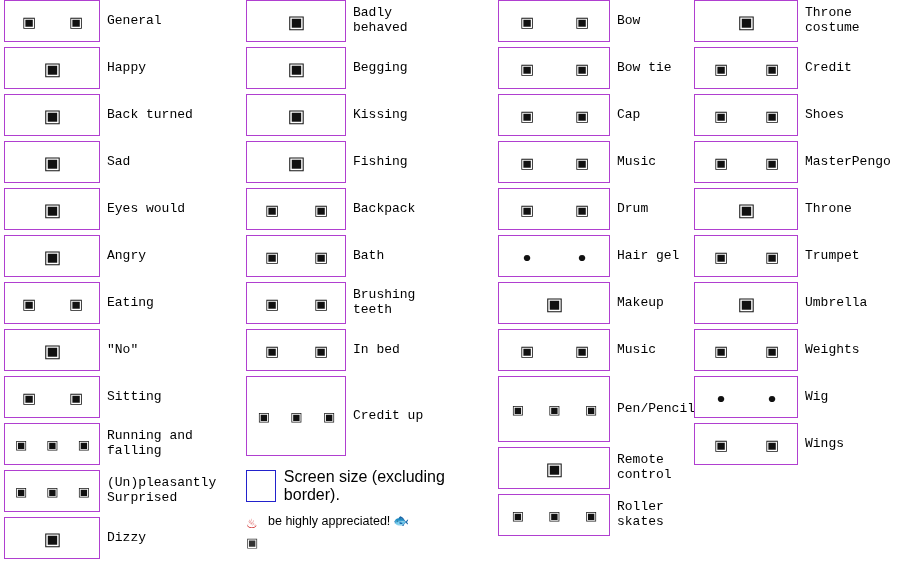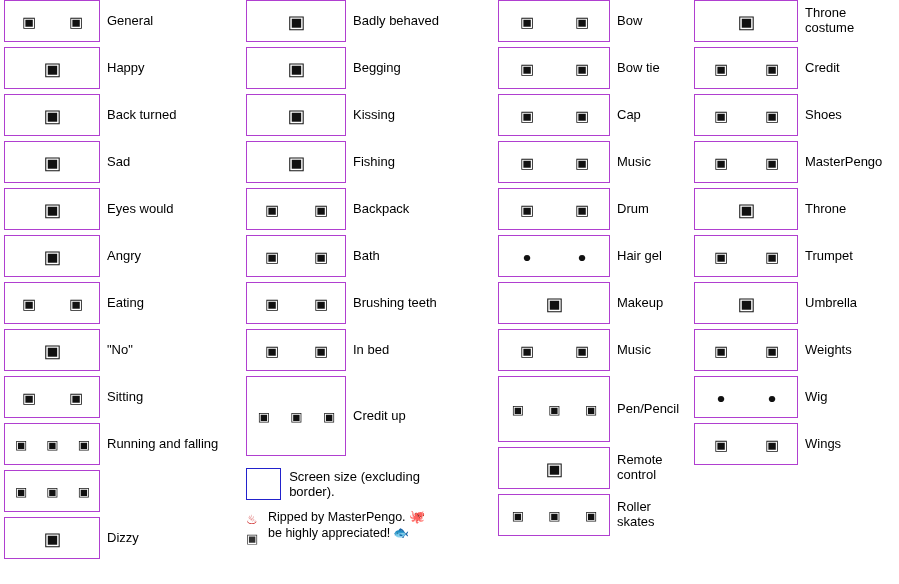--- a/index.html
+++ b/index.html
@@ -29,20 +29,21 @@
     align-items:center;
     justify-content:space-around;
     flex:none;
   }
   .label{
     padding-left:7px;
     line-height:1.15;
     color:#000;
     font-size:13px;
     white-space:pre-line;
+    font-family:Liberation Mono, monospace;
   }
 
   
   .spr{
     display:inline-block;
     font-size:15px;
     line-height:1;
     letter-spacing:-1px;
     color:#111;
     transform:scaleY(.95);
@@ -51,21 +52,21 @@
   .spr.big{font-size:19px;}
 
   
   .swatch{
     width:40px;height:32px;
     border:1px solid #2222cc;
     background:#fff;
     box-sizing:border-box;
   }
   .swatch-row{display:flex;align-items:center;margin-top:12px;margin-bottom:10px;}
-  .swatch-label{padding-left:8px;font-size:13px;}
+  .swatch-label{padding-left:8px;font-size:16px;}
 
   .credit{display:flex;align-items:flex-start;margin-top:2px;}
   .credit-icons{width:22px;flex:none;padding-top:2px;}
   .credit-text{font-size:12.5px;line-height:1.25;}
   .credit-line{white-space:nowrap;}
   .ico{display:inline-block;font-size:13px;line-height:1;}
   .c-purple{color:#8b3fa8;}
   .c-blue{color:#2f7fd0;}
   .c-red{color:#cc2222;}
   .c-dark{color:#333;}
@@ -140,20 +141,22 @@
           <span class="spr small">▣</span>
         </div>
         <div class="label">Running and falling</div>
       </div>
       <div class="row">
         <div class="cell" style="width: 96px; height: 42px;">
           <span class="spr small">▣</span>
           <span class="spr small">▣</span>
           <span class="spr small">▣</span>
         </div>
+        <div class="label">(Un)pleasantly
+Surprised</div>
       </div>
       <div class="row">
         <div class="cell" style="width: 96px; height: 42px;">
           <span class="spr big">▣</span>
         </div>
         <div class="label">Dizzy</div>
       </div>
     </div>
   <div class="col col2" id="col-1">
       <div class="row">
@@ -221,24 +224,20 @@
       <div class="swatch-label">Screen size (excluding border).</div>
     </div>
     <div class="credit">
       <div class="credit-icons">
         <div><span class="ico c-red">♨</span></div>
         <div style="height:4px"></div>
         <div><span class="ico c-dark">▣</span></div>
       </div>
       <div class="credit-text">
         <div class="credit-line">
-          <span>Ripped by MasterPengo.</span>
-          <span class="ico c-purple">🐙</span>
-        </div>
-        <div class="credit-line">
           <span>be highly appreciated!</span>
           <span class="ico c-blue">🐟</span>
         </div>
       </div>
     </div>
   </div>
   <div class="col col3" id="col-2">
       <div class="row">
         <div class="cell" style="width: 112px; height: 42px;">
           <span class="spr">▣</span>

